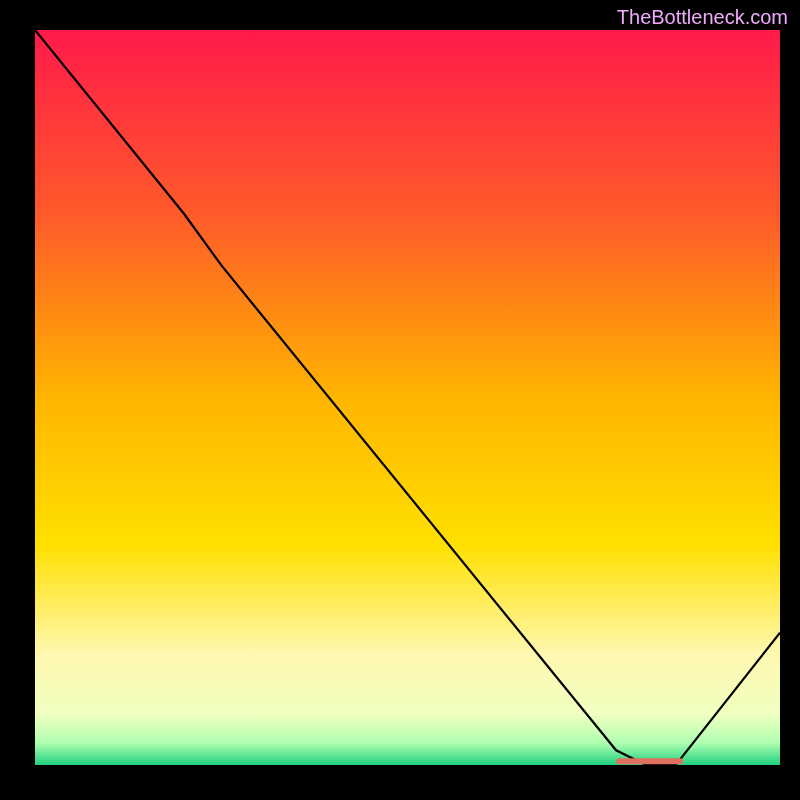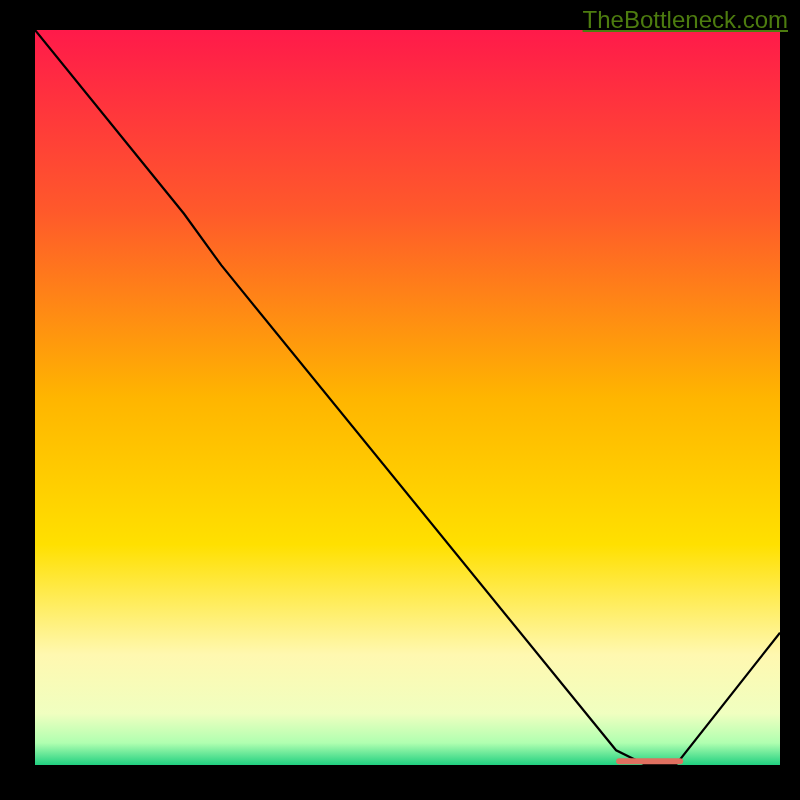--- a/index.html
+++ b/index.html
@@ -8,25 +8,24 @@
     width: 800px;
     height: 800px;
     background: #000;
     font-family: Arial, sans-serif;
     position: relative;
   }
   .watermark {
     position: absolute;
     top: 6px;
     right: 12px;
-    color: #4d7c0f;
-    font-size: 24px;
+    color: #f0abfc;
+    font-size: 20px;
     font-weight: 400;
     z-index: 10;
-    text-decoration: underline;
   }
   .plot-area {
     position: absolute;
     left: 35px;
     top: 30px;
     width: 745px;
     height: 735px;
   }
   .plot-area svg {
     display: block;

